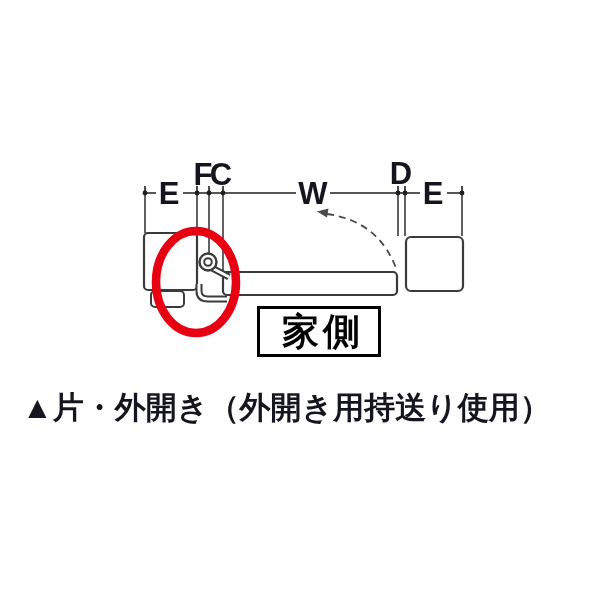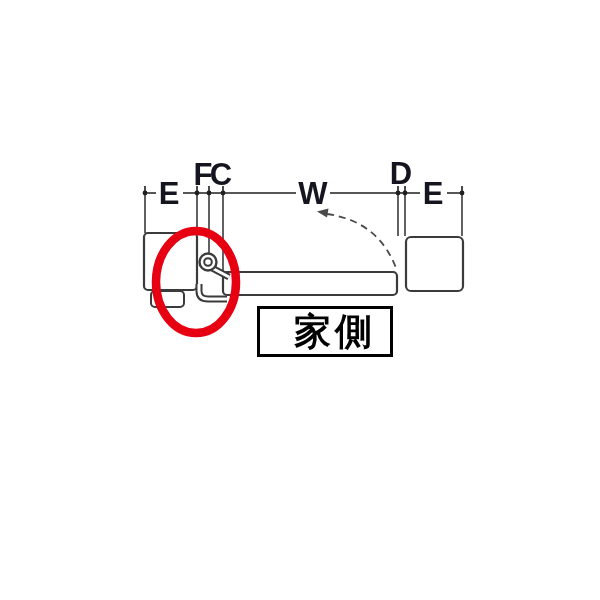--- a/index.html
+++ b/index.html
@@ -33,21 +33,21 @@
     width: 110px;
     height: 45px;
     border: 3px solid #000000;
     background: #ffffff;
     display: flex;
     align-items: center;
     justify-content: center;
     font-size: 37px;
     font-weight: 600;
     letter-spacing: 4px;
-    padding-left: 20px;
+    padding-left: 8px;
     color: #000000;
     font-family: "Liberation Sans", sans-serif;
   }
   .caption {
     position: absolute;
     left: 22px;
     top: 387px;
     width: 566px;
     font-size: 31px;
     font-weight: 700;
@@ -128,14 +128,15 @@
       <circle cx="208" cy="262" r="3.8" fill="none" stroke="#3b3b3b" stroke-width="2"></circle>
 
       <rect x="406" y="237" width="57" height="54" rx="5" fill="#ffffff" stroke="#3b3b3b" stroke-width="2.2"></rect>
     </g>
 
     <ellipse cx="196" cy="282" rx="40" ry="51" fill="none" stroke="#e60012" stroke-width="8.5"></ellipse>
   </svg>
 
   <div class="house-side-box">家側</div>
 
+  <div class="caption">▲片・外開き（外開き用持送り使用）</div>
 
 </div>
 
 </body></html>

